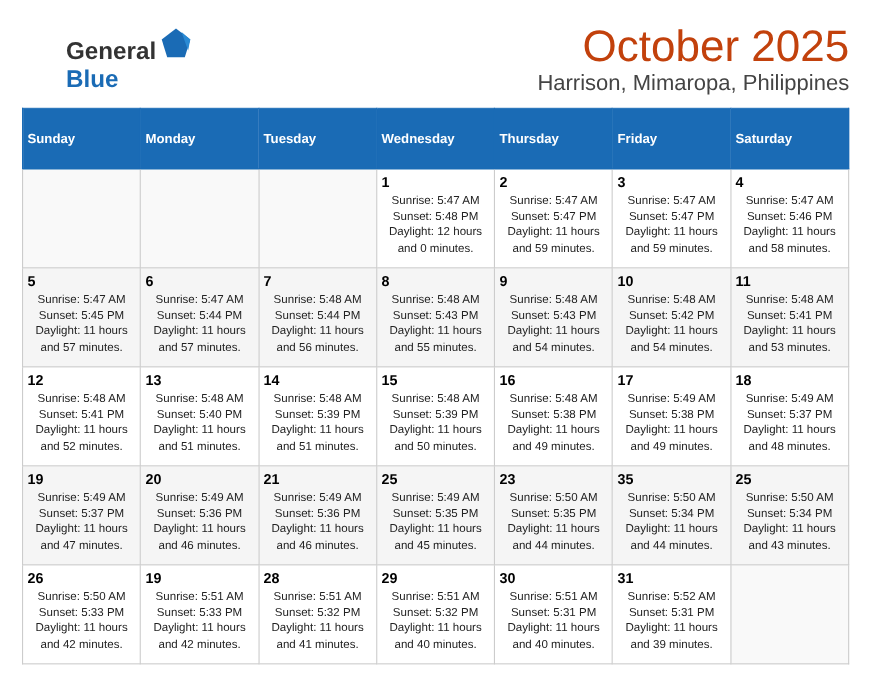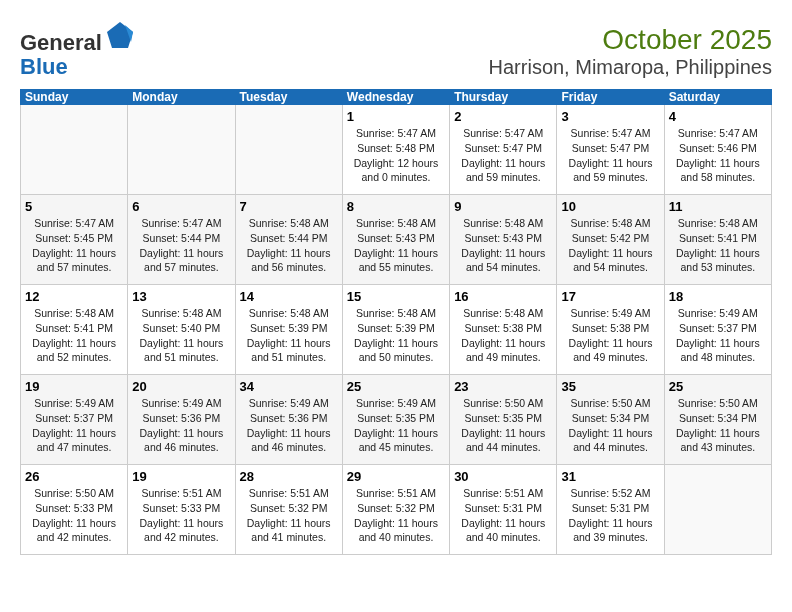--- a/index.html
+++ b/index.html
@@ -6,22 +6,23 @@
     body {
       font-family: Arial, sans-serif;
       background: #fff;
       width: 792px;
       min-height: 612px;
       padding: 20px;
     }
     .header {
       display: flex;
       justify-content: space-between;
-      align-items: flex-end;
+      align-items: center;
       margin-bottom: 10px;
+      margin-left: 40px;
     }
     .logo {
       display: flex;
       align-items: center;
     }
     .logo-text {
       font-size: 22px;
       font-weight: bold;
       line-height: 1.1;
     }
@@ -29,37 +30,37 @@
     .logo-blue { color: #1a6bb5; }
     .logo-icon {
       width: 30px;
       height: 30px;
       margin-left: 3px;
     }
     .title-area {
       text-align: right;
     }
     .month-title {
-      font-size: 28px;
-      color: #4d7c0f;
+      font-size: 40px;
+      color: #c2410c;
       font-weight: normal;
     }
     .subtitle {
       font-size: 20px;
       color: #444;
     }
     table {
       width: 100%;
       border-collapse: collapse;
       font-size: 11px;
     }
     thead th {
       background-color: #1a6bb5;
       color: #fff;
-      padding: 0 4px;
+      padding: 20px 4px;
       text-align: left;
       font-size: 12px;
       font-weight: bold;
       border: 1px solid #1a6bb5;
     }
     tbody td {
       border: 1px solid #ccc;
       vertical-align: top;
       padding: 4px;
       width: calc(100% / 7);
@@ -206,21 +207,21 @@
       <tr>
         <td>
           <span class="day-number">19</span>
           <div class="day-info">Sunrise: 5:49 AM<br>Sunset: 5:37 PM<br>Daylight: 11 hours and 47 minutes.</div>
         </td>
         <td>
           <span class="day-number">20</span>
           <div class="day-info">Sunrise: 5:49 AM<br>Sunset: 5:36 PM<br>Daylight: 11 hours and 46 minutes.</div>
         </td>
         <td>
-          <span class="day-number">34</span>
+          <span class="day-number">21</span>
           <div class="day-info">Sunrise: 5:49 AM<br>Sunset: 5:36 PM<br>Daylight: 11 hours and 46 minutes.</div>
         </td>
         <td>
           <span class="day-number">25</span>
           <div class="day-info">Sunrise: 5:49 AM<br>Sunset: 5:35 PM<br>Daylight: 11 hours and 45 minutes.</div>
         </td>
         <td>
           <span class="day-number">23</span>
           <div class="day-info">Sunrise: 5:50 AM<br>Sunset: 5:35 PM<br>Daylight: 11 hours and 44 minutes.</div>
         </td>

